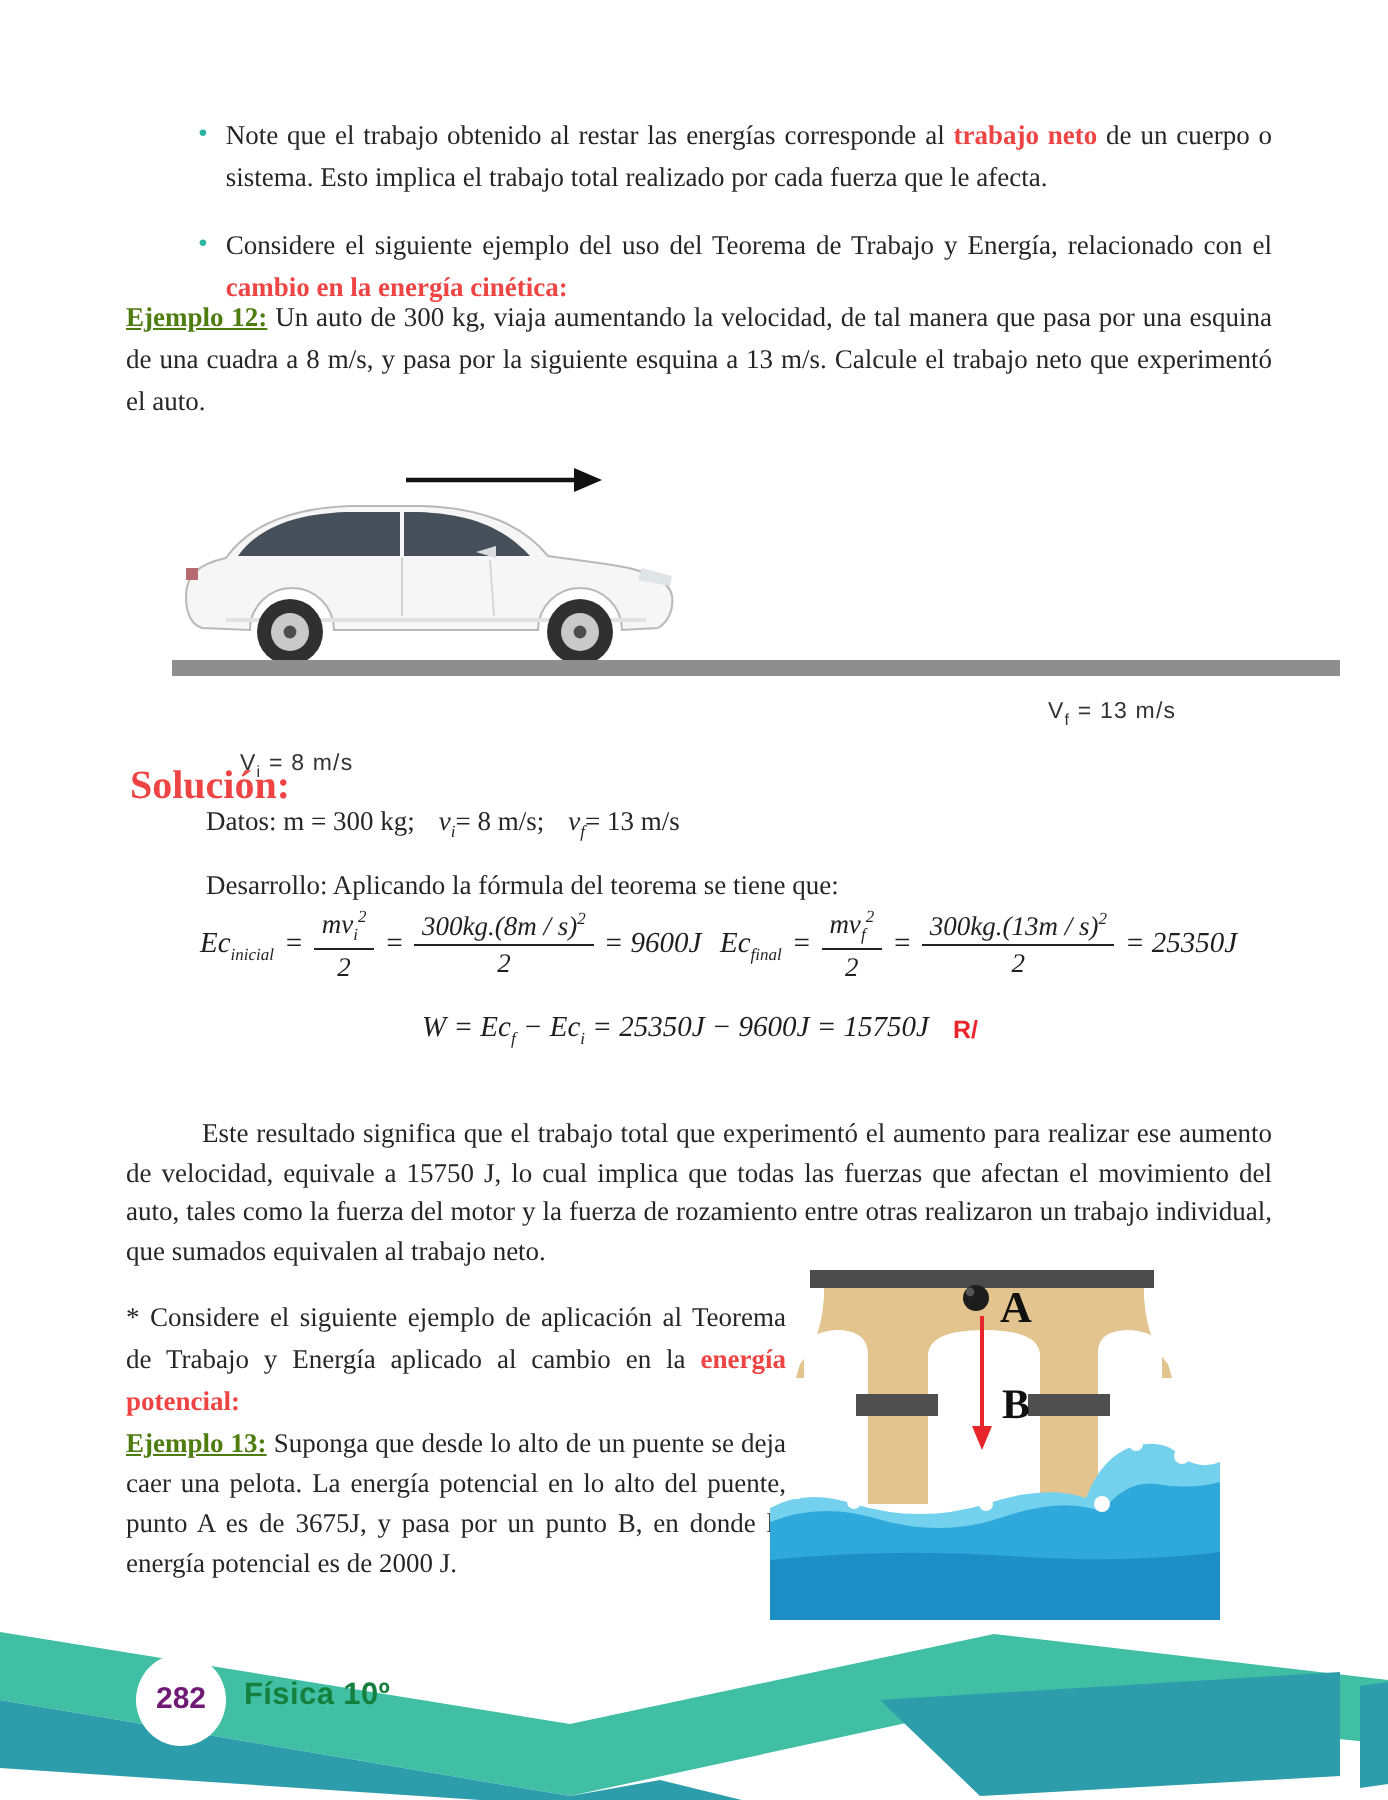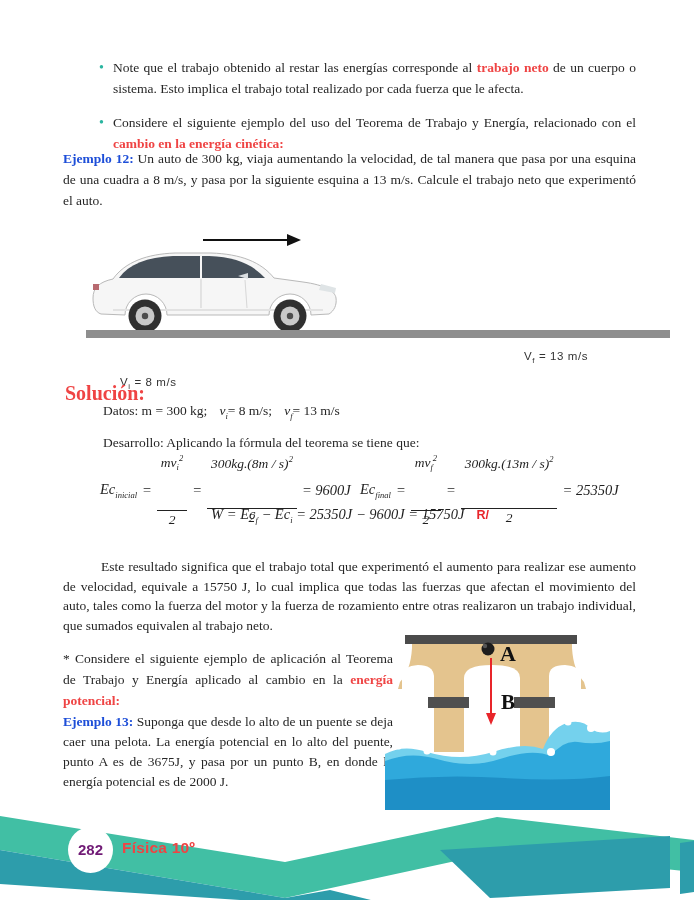--- a/index.html
+++ b/index.html
@@ -4,51 +4,51 @@
 <style>
   html,body { margin:0; padding:0; background:#e9e9e9; }
   .page {
     position:relative; width:694px; height:900px; margin:0 auto;
     background:#ffffff; overflow:hidden;
     font-family:"Liberation Serif", serif; color:#262626;
   }
   .abs { position:absolute; }
   p.body { margin:0; font-size:13.5px; line-height:21px; text-align:justify; }
   .teal { color:#ef4444; font-weight:bold; }
-  .lead-bold { font-weight:bold; color:#1d4ed8; }
+  .lead-bold { font-weight:bold; color:#4d7c0f;text-decoration:underline; }
 
   
   .bullet-row { display:flex; gap:9px; margin-bottom:13px; }
   .bullet-dot { color:#2ab5a0; font-size:14px; line-height:21px; flex:0 0 auto; }
 
   
   .vlabel { font-family:"Liberation Sans", sans-serif; font-size:11.5px; color:#333; letter-spacing:0.6px; }
   .vlabel sub { font-size:8px; }
 
   
   .formula { display:flex; align-items:center; gap:5px;
              font-style:italic; font-size:14.5px; color:#1f1f1f; }
-  .frac { display:inline-flex; flex-direction:column; align-items:center; line-height:1.15;gap:36px; }
+  .frac { display:inline-flex; flex-direction:column; align-items:center; line-height:1.15; }
   .frac .num { padding:0 4px 1px; font-size:13.5px; white-space:nowrap; }
   .frac .den { border-top:1.3px solid #222; width:100%; box-sizing:border-box;
                text-align:center; padding:1px 6px 0; font-size:13.5px; }
   sub.fsub { font-size:8.5px; font-style:italic; }
   sup.fsup { font-size:8.5px; }
   .ans { color:#e8252a; font-weight:bold; font-style:normal;
          font-family:"Liberation Sans", sans-serif; font-size:12.5px; margin-left:7px; }
   .gap12 { margin-left:12px; }
   .gap4  { margin-left:0; }
 
   
   .badge { position:absolute; left:68px; top:17px; width:45px; height:46px;
            background:#fff; border-radius:50%; text-align:center; line-height:46px;
            font-family:"Liberation Sans", sans-serif; font-weight:bold; font-size:15px; color:#701a75; }
   .subject { position:absolute; left:122px; top:29px;
              font-family:"Liberation Sans", sans-serif; font-weight:bold; font-size:15.5px;
-             color:#ef4444; letter-spacing:0.2px; }
+             color:#15803d; letter-spacing:0.2px; }
 </style>
 </head>
 <body>
 
 <div class="page">
 
   <div class="abs" style="left:99px; top:57px; width:537px;">
     <div class="bullet-row">
       <span class="bullet-dot">•</span>
       <p class="body" style="width:524px;"><span>Note que el trabajo obtenido al restar las energías corresponde al </span><span class="teal">trabajo neto</span><span> de un cuerpo o sistema. Esto implica el trabajo total realizado por cada fuerza que le afecta.</span></p>

